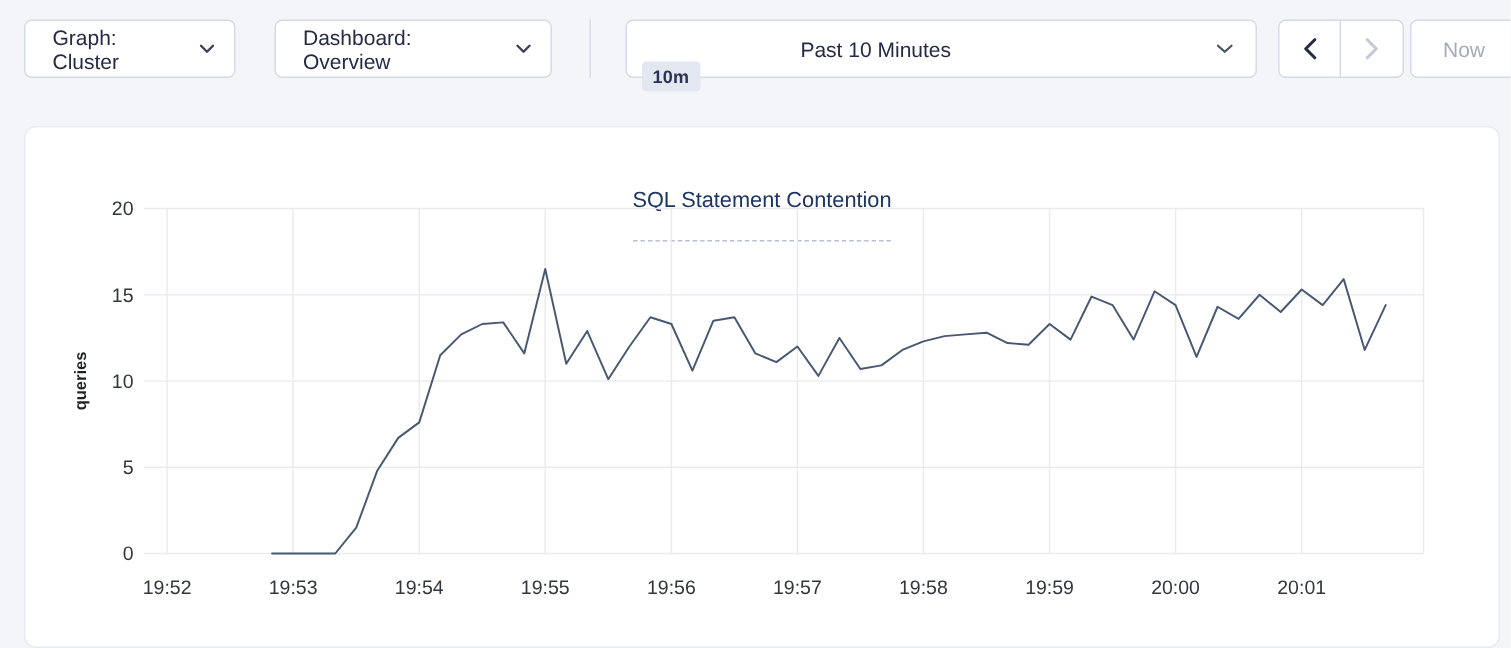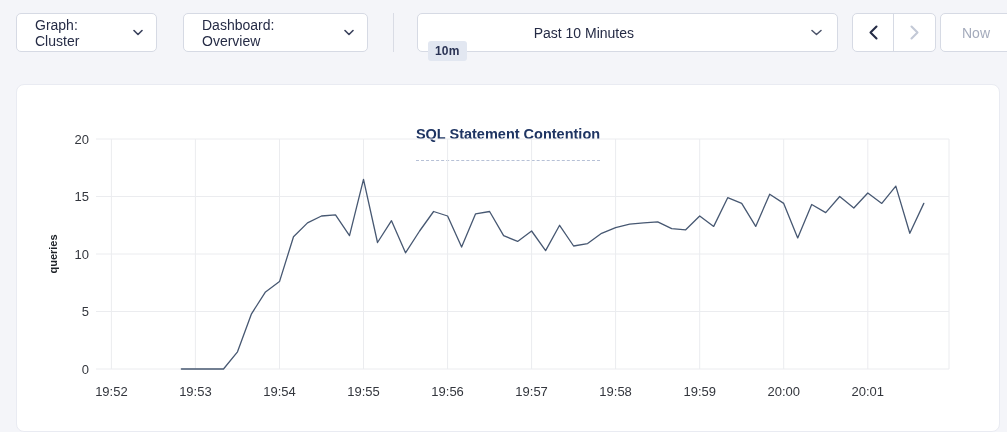--- a/index.html
+++ b/index.html
@@ -57,21 +57,21 @@
   
   .card {
     position:absolute; left:16px; top:84px; width:984px; height:348px;
     background:#fff;
     border:1px solid #e9ebf2;
     border-radius:8px;
   }
   .card-title-row { position:absolute; top:15px; left:0; width:100%; text-align:center; }
   .card-title {
     display:inline-block;
-    font-size:14.5px; font-weight:bold; color:#1e3462;
+    font-size:14.5px; font-weight:normal; color:#1e3462;
     border-bottom:1px dashed #b6c0d6;
     padding-bottom:18px;
     cursor:pointer;
     margin-top:26px;
   }
   svg.chart { position:absolute; left:0; top:30px; width:984px; height:316px; display:block; }
   .grid  { stroke:#ebecef; stroke-width:1; }
   .xtick, .ytick { font-size:13px; fill:#33363d; font-family:"Liberation Sans",sans-serif; }
   .ytick { text-anchor:end; }
   .xtick { text-anchor:middle; }

